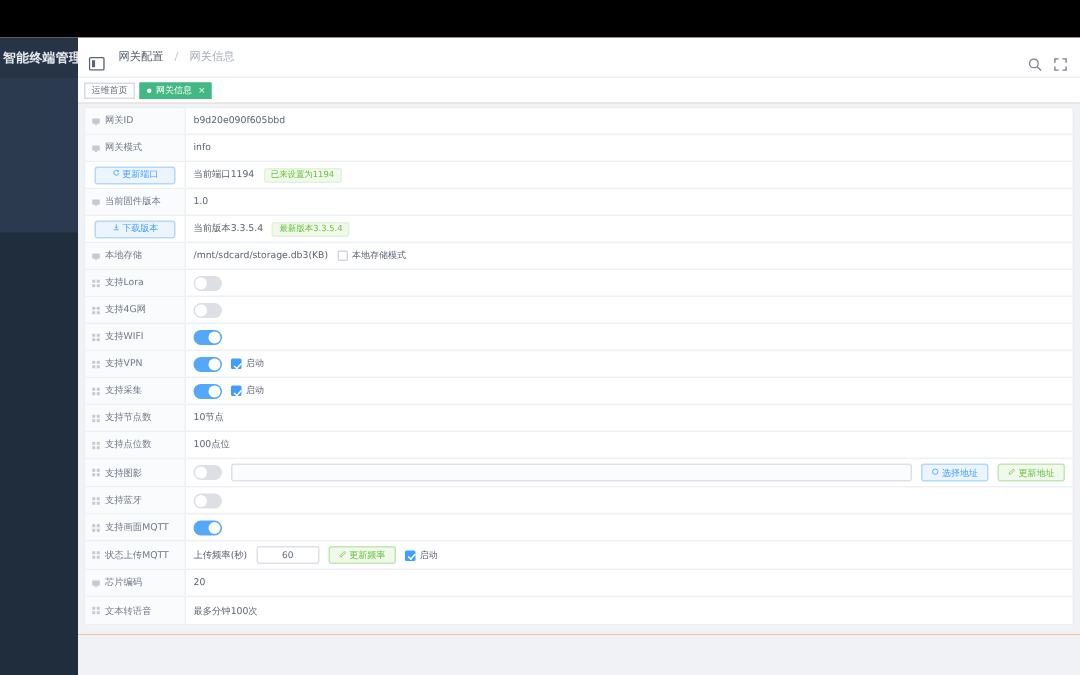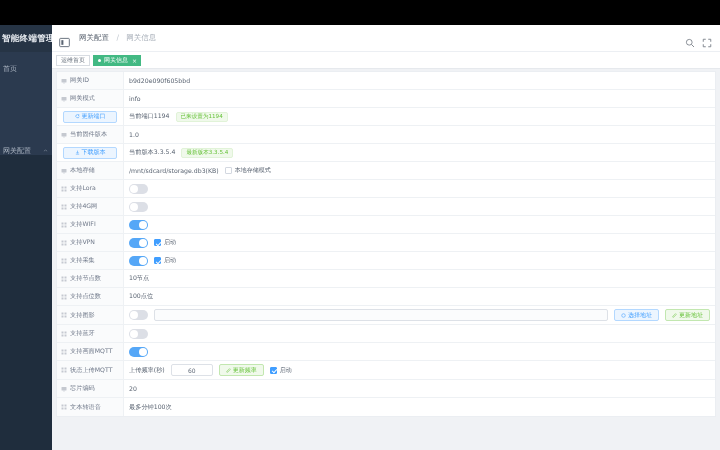--- a/index.html
+++ b/index.html
@@ -227,30 +227,20 @@
 
   .plain { white-space: nowrap; }
 </style>
 </head>
 <body>
 
 <div id="app">
 
   <div class="sidebar">
     <div class="brand">智能终端管理系统</div>
-    <div class="side-list">
-      <div class="side-item">
-        <span class="s-label">首页</span>
-      </div>
-      <div class="side-spacer"></div>
-      <div class="side-item">
-        <span class="s-label">网关配置</span>
-        <span class="s-arrow">^</span>
-      </div>
-    </div>
     <div class="side-bottom"></div>
   </div>
 
   <div class="main">
 
     <div class="navbar">
       <span class="hamburger">
         <svg viewBox="0 0 16 16" width="11" height="11">
           <rect x="1" y="2" width="14" height="12" rx="1.2" fill="none" stroke="#5a6472" stroke-width="1.3"></rect>
           <rect x="3.4" y="4.6" width="3" height="6.8" fill="#5a6472"></rect>

